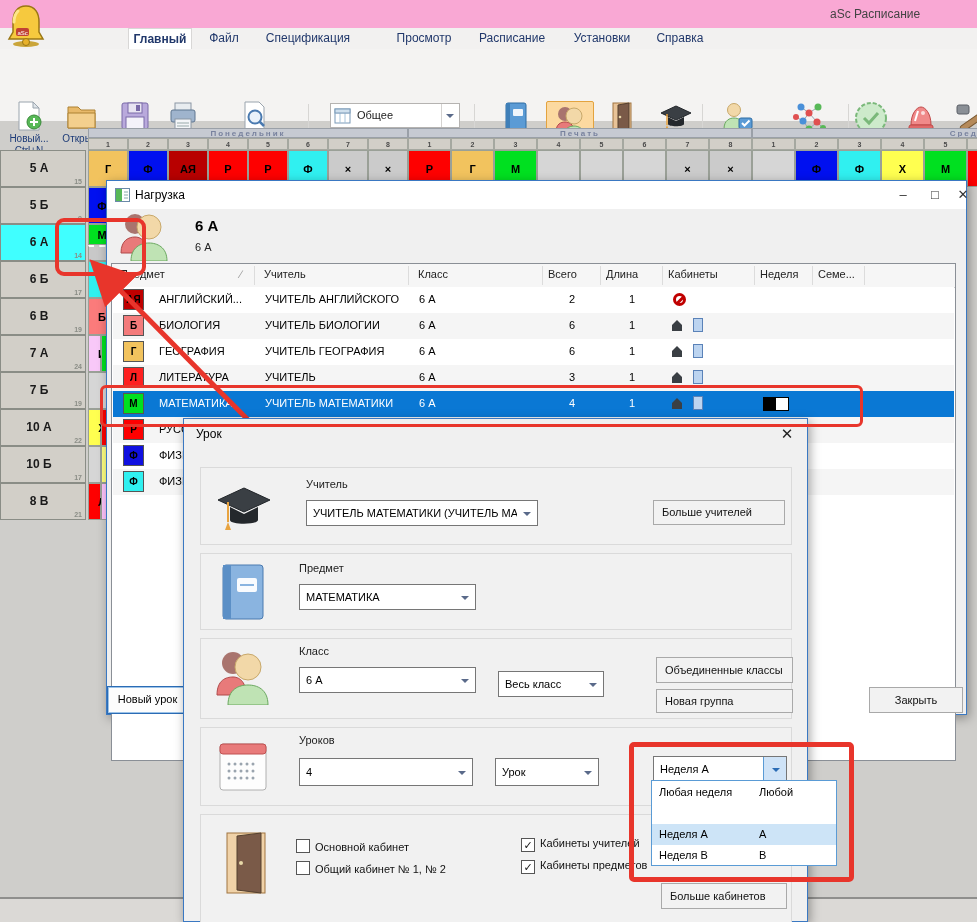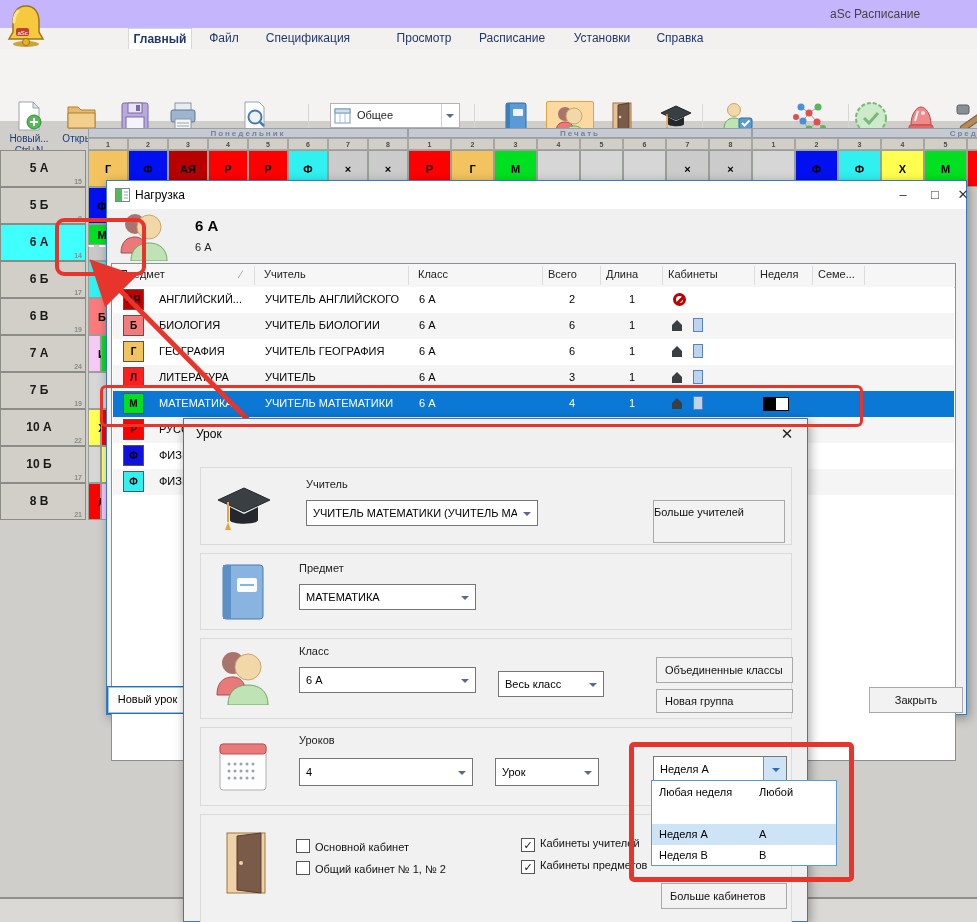--- a/index.html
+++ b/index.html
@@ -1,20 +1,20 @@
 <!DOCTYPE html>
 <html><head>
 <meta charset="utf-8">
 <style>
   html,body{margin:0;padding:0;}
   body{width:977px;height:922px;overflow:hidden;position:relative;background:#cfcecb;
        font-family:"Liberation Sans",sans-serif;-webkit-font-smoothing:antialiased;}
   .abs{position:absolute;}
   
-  #titlebar{position:absolute;left:0;top:0;width:977px;height:28px;background:#c4b5fd;}
+  #titlebar{position:absolute;left:0;top:0;width:977px;height:28px;background:#f9a8d4;}
   #apptitle{position:absolute;left:830px;top:7px;font-size:12px;color:#444;}
   #tabstrip{position:absolute;left:0;top:28px;width:977px;height:21px;background:#f2f1f0;border-bottom:1px solid #e2e1e0;}
   .tab{position:absolute;top:0;height:21px;line-height:21px;text-align:center;font-size:12px;color:#21386b;cursor:default;}
   .tab.active{background:#ffffff;border:1px solid #d8d7d6;border-bottom:none;font-weight:bold;}
   #ribbon{position:absolute;left:0;top:49px;width:977px;height:72px;background:#f4f3f2;border-bottom:1px solid #cfcecb;}
   .rsep{position:absolute;top:55px;width:1px;height:56px;background:#d7d6d4;}
   .rbtn{position:absolute;top:52px;text-align:center;}
   .ricon{display:block;margin:0 auto;}
   .rlab{font-size:10px;color:#1e3c78;line-height:12px;margin-top:2px;white-space:nowrap;}
   .rcombo{position:absolute;left:330px;width:130px;height:25px;background:#fff;border:1px solid #b5b3b1;box-sizing:border-box;font-size:11px;color:#222;}
@@ -583,21 +583,21 @@
       <path d="M5 24 L31 12 L57 24 L31 36 Z" fill="#3a3f44" stroke="#22262a"></path>
       <path d="M17 31 L17 44 C17 49 45 49 45 44 L45 31 L31 38 Z" fill="#24282c"></path>
       <path d="M15 26 L15 46" stroke="#e8a33f" stroke-width="2"></path>
       <path d="M15 46 l-3 8 l6 0 Z" fill="#e8a33f"></path>
     </svg>
     <span class="flab" style="left:105px;top:10px">Учитель</span>
     <div class="combo" style="left:105px;top:32px;width:232px">
       <span class="v">УЧИТЕЛЬ МАТЕМАТИКИ (УЧИТЕЛЬ МАТЕМ</span>
         <i class="tri"></i>
     </div>
-    <div class="btn" style="left:452px;top:32px;width:132px;height:43px;line-height:23px;text-align:left;">
+    <div class="btn" style="left:452px;top:32px;width:132px;height:25px;line-height:23px;text-align:left;padding-left:8px">
       <span style="padding:0">Больше учителей</span>
     </div>
   </div>
 
   <div class="sect" style="top:134px;height:77px">
     <svg class="icbox" style="top:8px;left:18px" width="48" height="60" viewBox="0 0 48 60">
       <rect x="4" y="3" width="40" height="54" rx="3" fill="#8ab4e0" stroke="#4a7ab0"></rect>
       <rect x="4" y="3" width="8" height="54" fill="#5b8fc6"></rect>
       <rect x="18" y="16" width="20" height="14" rx="2" fill="#fff" opacity="0.95"></rect>
       <path d="M21 23 H35" stroke="#8ab4e0" stroke-width="2"></path>

